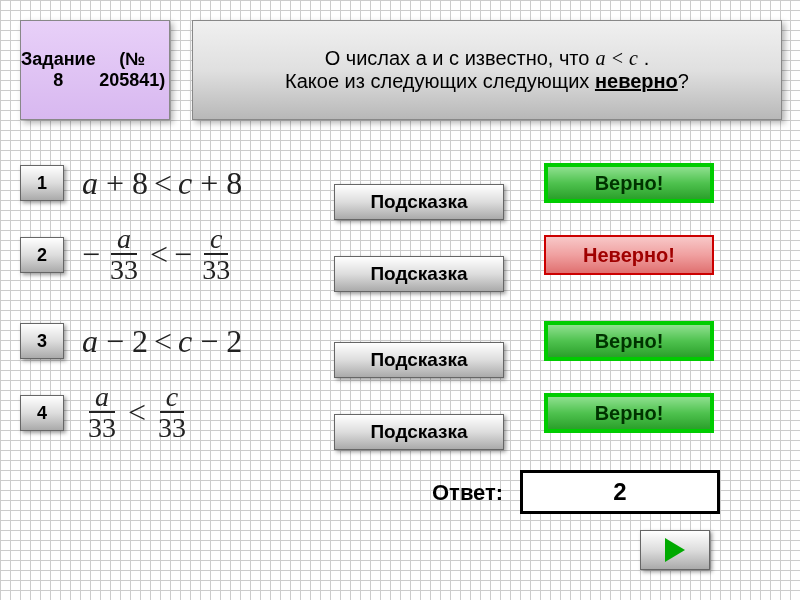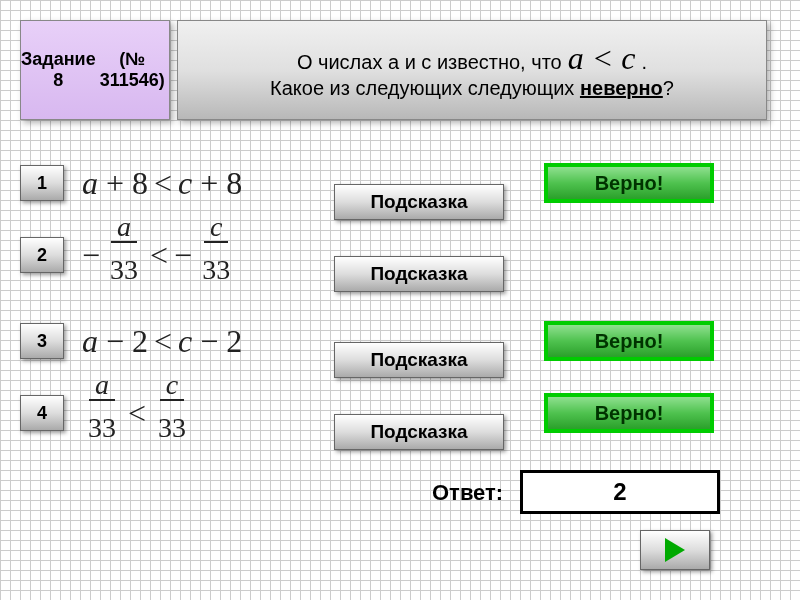--- a/index.html
+++ b/index.html
@@ -21,32 +21,32 @@
     background: linear-gradient(to bottom, #e8d0f8, #d8b8f0);
     border: 1px solid #888;
     box-shadow: 3px 3px 6px rgba(0,0,0,0.3);
     display: flex; flex-direction: row;
     align-items: center; justify-content: center;
     font-weight: bold; font-size: 18px;
     text-align: center;
   }
   .question-box {
     position: absolute;
-    left: 177px; top: 20px;
+    left: 192px; top: 20px;
     width: 590px; height: 100px;
     background: linear-gradient(to bottom, #f0f0f0, #e0e0e0, #b8b8b8);
     border: 1px solid #888;
     box-shadow: 3px 3px 6px rgba(0,0,0,0.3);
     display: flex; flex-direction: column;
     align-items: center; justify-content: center;
     font-size: 20px; text-align: center;
     padding: 8px;
   }
   .q-line1 { display: flex; align-items: baseline; gap: 6px; }
-  .q-math { font-style: italic; font-size: 32px; font-family: 'Times New Roman', serif; }
+  .q-math { font-style: italic; font-size: 20px; font-family: 'Times New Roman', serif; }
   .q-underline { text-decoration: underline; font-weight: bold; margin-top: 8px; }
 
   .row {
     position: absolute;
     left: 20px; width: 760px; height: 70px;
     display: flex; align-items: center;
   }
   .row1 { top: 148px; }
   .row2 { top: 220px; }
   .row3 { top: 306px; }
@@ -65,21 +65,21 @@
     width: 250px;
     font-family: 'Times New Roman', serif;
     font-size: 32px; font-style: italic;
     color: #222;
     display: flex; align-items: center; justify-content: flex-start;
     padding-left: 18px;
     white-space: nowrap;
   }
   .frac { display: inline-flex; flex-direction: column; align-items: center; font-size: 28px; vertical-align: middle; }
   .frac .top { border-bottom: 2px solid #222; padding: 0 6px; line-height: 1; }
-  .frac .bot { padding: 12px 6px; line-height: 1.1; font-style: normal; text-align: center; }
+  .frac .bot { padding: 0 6px; line-height: 1.1; font-style: normal; text-align: center; }
   .lt { font-style: normal; padding: 0 6px; }
   .minus { font-style: normal; padding-right: 4px; }
 
   .hint-btn {
     width: 170px; height: 36px;
     background: linear-gradient(to bottom, #fff, #ddd, #aaa);
     border: 1px solid #666;
     box-shadow: 2px 2px 4px rgba(0,0,0,0.4);
     display: flex; align-items: center; justify-content: center;
     font-weight: bold; font-size: 19px;
@@ -134,21 +134,21 @@
     border-top: 12px solid transparent;
     border-bottom: 12px solid transparent;
     border-left: 20px solid #0a0;
   }
 </style>
 </head>
 <body>
 
 <div class="task-box">
   <div>Задание 8</div>
-  <div>(№ 311546)</div>
+  <div>(№ 205841)</div>
 </div>
 
 <div class="question-box">
   <div class="q-line1">
     <span>О числах а и с известно, что</span>
     <span class="q-math">a &lt; c</span>
     <span>.</span>
   </div>
   <div>
     <span>Какое из следующих следующих</span>
@@ -174,20 +174,21 @@
         <span class="bot">33</span>
       </span>
       <span class="lt">&lt;</span>
       <span class="minus">−</span>
       <span class="frac">
         <span class="top">c</span>
         <span class="bot">33</span>
       </span>
   </div>
   <div class="hint-btn">Подсказка</div>
+  <div class="result-btn result-wrong">Неверно!</div>
 </div>
 
 <div class="row row3">
   <div class="num-btn">3</div>
   <div class="formula">
     <span>a</span>&nbsp;<span style="font-style:normal">− 2</span><span class="lt">&lt;</span><span>c</span>&nbsp;<span style="font-style:normal">− 2</span>
   </div>
   <div class="hint-btn">Подсказка</div>
   <div class="result-btn result-correct">Верно!</div>
 </div>

